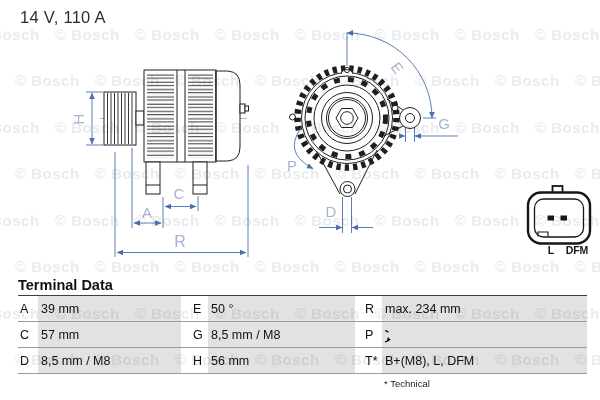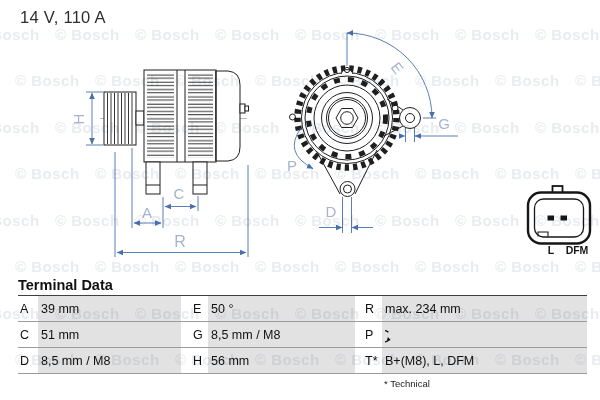--- a/index.html
+++ b/index.html
@@ -191,21 +191,21 @@
       <div class="lc">A</div>
       <div class="vc">39 mm</div>
       <div class="lc">E</div>
       <div class="vc">50 °</div>
       <div class="lc">R</div>
       <div class="vc">max. 234 mm</div>
     </div>
 
     <div class="t-row">
       <div class="lc">C</div>
-      <div class="vc">51 mm</div>
+      <div class="vc">57 mm</div>
       <div class="lc">G</div>
       <div class="vc">8,5 mm / M8</div>
       <div class="lc">P</div>
       <div class="vc">
         <svg width="16" height="16" viewBox="0 0 15 15">
           <path d="M3.75,11.75 A5.3,5.3 0 1 1 3.16,4.96" fill="none" stroke="#111" stroke-width="1.3"></path>
           <polygon points="1.6,13.4 5.4,12.3 2.7,9.3" fill="#111"></polygon>
         </svg>
       </div>
     </div>

